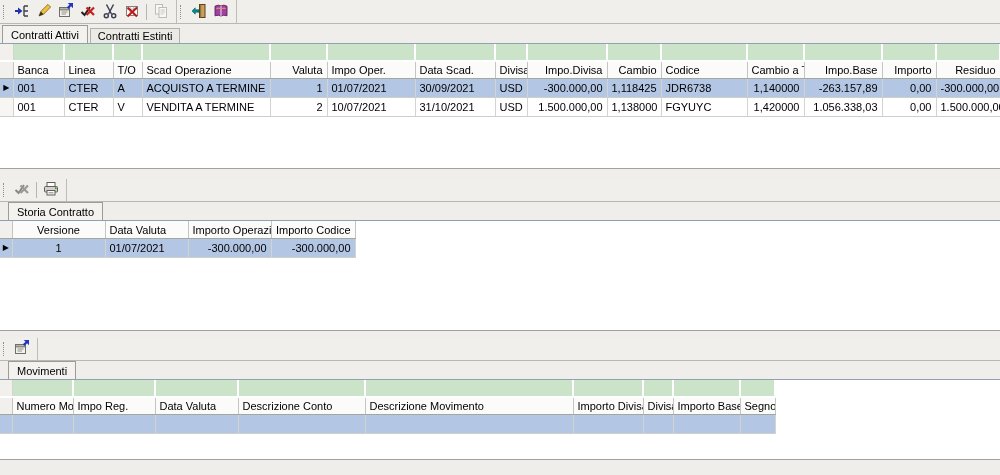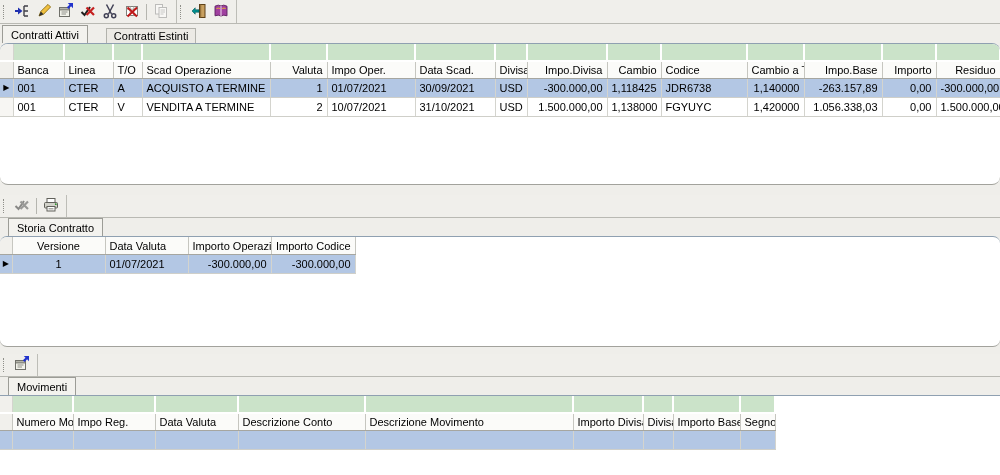--- a/index.html
+++ b/index.html
@@ -15,26 +15,26 @@
   .tbdock.small { height: 23px; }
   .tbgroup { display: flex; align-items: center; padding: 0 4px 0 1px; border-right: 1px solid #bdbdb7; }
   .gripper { width: 4px; height: 14px; border-left: 1px dotted #8f8f89; margin: 0 4px 0 2px; }
   .tbbtn { width: 22px; height: 20px; display: flex; align-items: center; justify-content: center; }
   .tbbtn svg { width: 16px; height: 16px; }
   .tbbtn.disabled { filter: grayscale(100%) opacity(0.5); }
   .tbsep { width: 1px; height: 16px; background: #b5b5af; margin: 0 3px; }
   
   .tabstrip { height: 19px; display: flex; align-items: flex-end; padding-left: 2px; }
   .tabstrip.small { height: 18px; padding-left: 8px; }
-  .tab { height: 15px; line-height: 14px; padding: 0 7px; background: #eceae5; border: 1px solid #b2b2ac; border-bottom: none; margin-right: 18px; white-space: nowrap; }
+  .tab { height: 15px; line-height: 14px; padding: 0 7px; background: #eceae5; border: 1px solid #b2b2ac; border-bottom: none; margin-right: 2px; white-space: nowrap; }
   .tab.active { height: 18px; line-height: 18px; background: #f3f2ee; border-color: #9c9c96; padding: 0 8px; }
   
   .gridbox { background: #fff; border-top: 1px solid #8fa0b1; border-bottom: 1px solid #a2a29c; overflow: hidden; }
-  .gridbox.g1 { height: 142px; border-radius: 8px; }
-  .gridbox.g2 { height: 111px; border-radius: 7px; }
+  .gridbox.g1 { height: 126px; }
+  .gridbox.g2 { height: 111px; }
   .gridbox.g3 { height: 81px; }
   table { border-collapse: collapse; table-layout: fixed; font-size: 11px; }
   td { height: 19px; padding: 1px 4px 0 4px; overflow: hidden; white-space: nowrap;
        border-right: 1px solid #d4d4ce; border-bottom: 1px solid #cfcfc9; }
   tr.green td { height: 17px; background: #cbe3c9; border-right: 2px solid #ffffff; border-bottom: 2px solid #ffffff; }
   tr.green td.ind { background: #f1f0ec; border-right: 1px solid #d4d4ce; }
   tr.head td { height: 17px; background: #fbfbf9; border-right: 1px solid #c6c6c0; border-bottom: 1px solid #a6a6a0; }
   tr.head td.ind { background: #f1f0ec; }
   tr.sel td { background: #b3c7e4; }
   td.ind { width: 13px; padding: 0 1px; background: #f7f6f3; text-align: center; }

